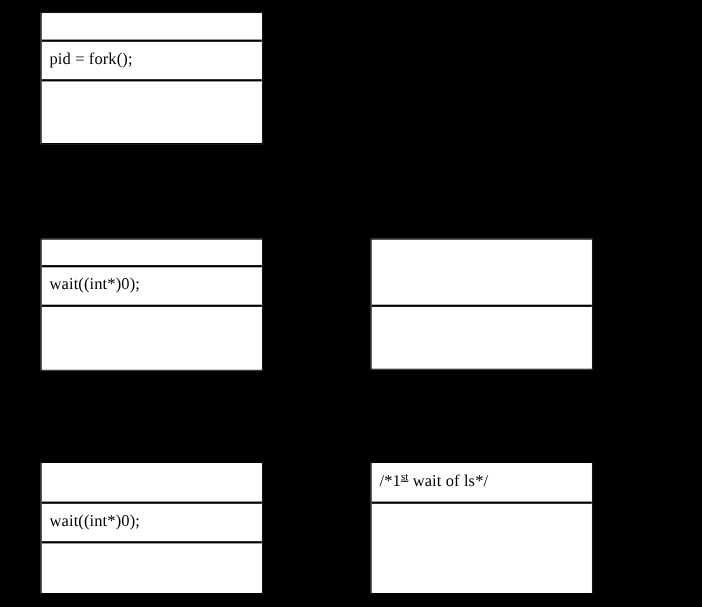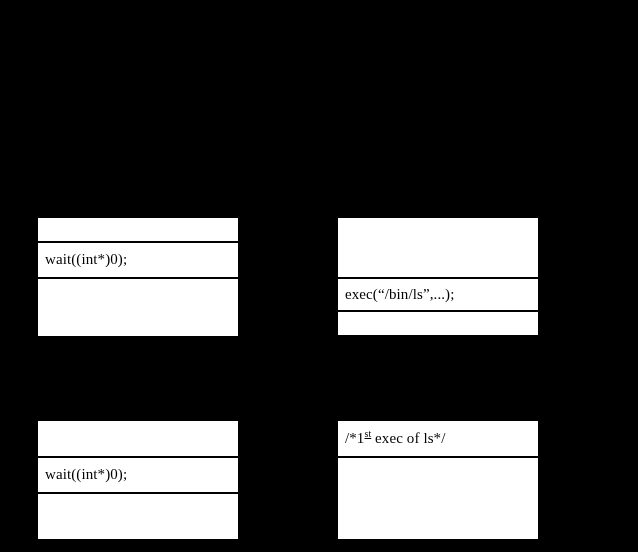--- a/index.html
+++ b/index.html
@@ -64,59 +64,67 @@
   #frame-parent-wait1  { left: 37px;  top: 217px; width: 202px; height: 120px; }
   #frame-child-exec    { left: 337px; top: 217px; width: 202px; height: 119px; }
   #frame-parent-wait2  { left: 37px;  top: 420px; width: 202px; height: 120px; }
   #frame-child-output  { left: 337px; top: 420px; width: 202px; height: 120px; }
 </style>
 </head>
 <body>
 
 <div class="canvas">
 
+  <div class="frame" id="frame-parent-fork">
+    <div class="cell" style="height:24px">
+      <span class="cell-text"></span>
+    </div>
+    <div class="cell" style="height:36px">
+      <span class="cell-text">pid = fork();</span>
+    </div>
+    <div class="cell" style="flex:1">
+      <span class="cell-text"></span>
+    </div>
+  </div>
 
   <div class="frame" id="frame-parent-wait1">
     <div class="cell" style="height:23px">
       <span class="cell-text"></span>
     </div>
     <div class="cell" style="height:36px">
       <span class="cell-text">wait((int*)0);</span>
     </div>
     <div class="cell" style="flex:1">
       <span class="cell-text"></span>
     </div>
   </div>
 
   <div class="frame" id="frame-child-exec">
     <div class="cell" style="height:59px">
       <span class="cell-text"></span>
-    </div>
-    <div class="cell" style="height:33px">
-      <span class="cell-text">exec(“/bin/ls”,...);</span>
     </div>
     <div class="cell" style="flex:1">
       <span class="cell-text"></span>
     </div>
   </div>
 
   <div class="frame" id="frame-parent-wait2">
     <div class="cell" style="height:35px">
       <span class="cell-text"></span>
     </div>
     <div class="cell" style="height:36px">
       <span class="cell-text">wait((int*)0);</span>
     </div>
     <div class="cell" style="flex:1">
       <span class="cell-text"></span>
     </div>
   </div>
 
   <div class="frame" id="frame-child-output">
     <div class="cell" style="height:35px">
-      <span class="cell-text"><span>/*1</span><sup>st</sup><span> exec of ls*/</span></span>
+      <span class="cell-text"><span>/*1</span><sup>st</sup><span> wait of ls*/</span></span>
     </div>
     <div class="cell" style="flex:1">
       <span class="cell-text"></span>
     </div>
   </div>
 
 </div>
 
 </body></html>

